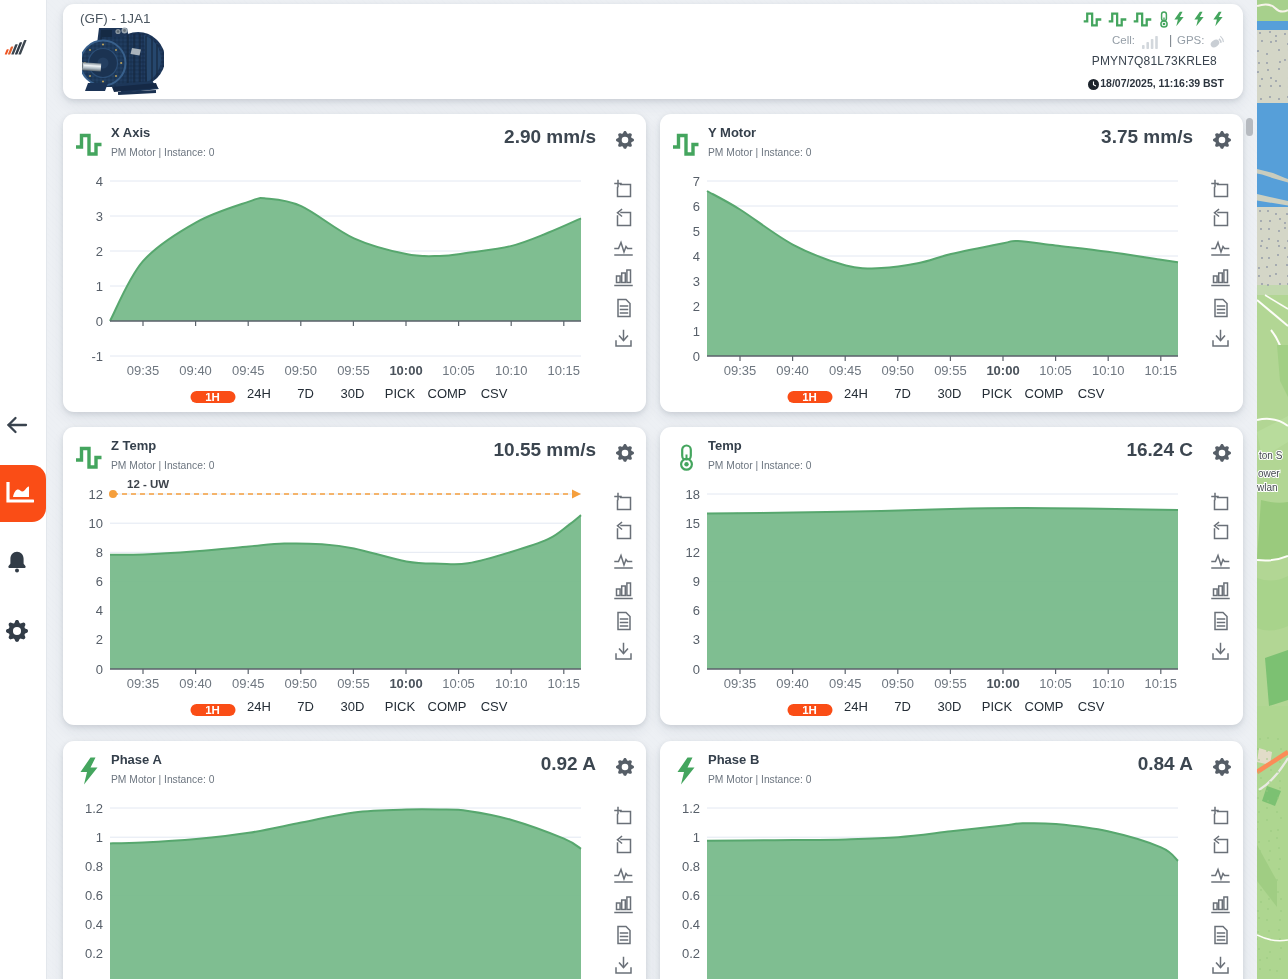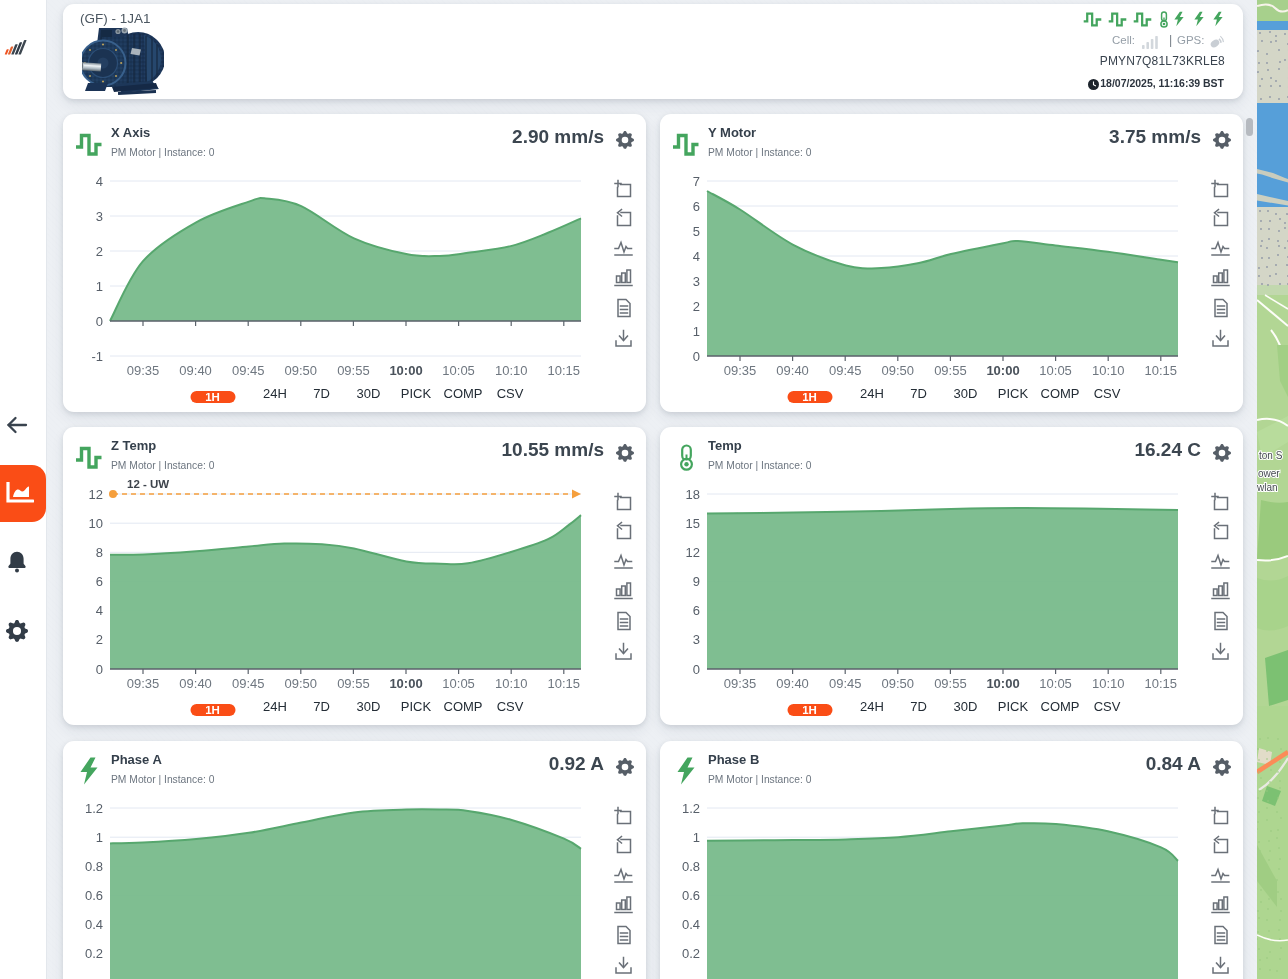--- a/index.html
+++ b/index.html
@@ -5,25 +5,25 @@
 html,body { width:1288px; height:979px; overflow:hidden; }
 body { font-family:"Liberation Sans",sans-serif; background:#edf0f4; position:relative; }
 #bgtex { position:absolute; inset:0;
   background-image:repeating-linear-gradient(45deg, rgba(125,140,165,0.012) 0 1px, transparent 1px 4px); }
 #sidebar { position:absolute; left:0; top:0; width:47px; height:979px; background:#fff;
   border-right:1px solid #e3e7ec; z-index:5; }
 .card { position:absolute; background:#fff; border-radius:11px;
   box-shadow:0 2px 5px rgba(45,60,80,0.13), 0 6px 14px rgba(45,60,80,0.07); z-index:2; }
 .t1 { position:absolute; left:48px; top:11px; font-size:13px; font-weight:bold; color:#343f4b; }
 .t2 { position:absolute; left:48px; top:33px; font-size:10.3px; color:#6d7680; }
-.v1 { position:absolute; right:42px; top:12px; font-size:19px; font-weight:bold; color:#3c4650; }
+.v1 { position:absolute; right:50px; top:12px; font-size:19px; font-weight:bold; color:#3c4650; }
 .plot { position:absolute; left:0; top:0; }
 .pill { position:absolute; top:269px; transform:translateX(-50%); background:#fa4d16; color:#fff;
   font-size:11.5px; font-weight:bold; border-radius:11px; padding:0 0; width:45px; text-align:center;margin-top:8px; }
-.btn { position:absolute; top:272px; transform:translateX(-50%); font-size:13px; color:#242d36;margin-left:16px; }
+.btn { position:absolute; top:272px; transform:translateX(-50%); font-size:13px; color:#242d36; }
 #map { position:absolute; left:1257px; top:0; z-index:4; }
 #thumb { position:absolute; left:1246px; top:118px; width:7px; height:18px; border-radius:3.5px;
   background:#b6bac0; z-index:6; }
 </style></head>
 <body>
 <div id="bgtex"></div>
 <div id="sidebar">
     <svg width="26" height="17" viewBox="0 0 28 20" style="position:absolute;left:3px;top:40px">
       <g transform="skewX(-22)">
         <rect x="7.5" y="11" width="2.6" height="6" rx="0.6" fill="#f05423"></rect>
@@ -157,21 +157,21 @@
         <rect x="13.2" y="0" width="2.6" height="13" rx="0.8"></rect>
       </g>
     </svg>
     <svg width="15" height="15" viewBox="0 0 15 15" style="position:absolute;left:1146px;top:30px">
       <g fill="#c9ced4">
         <ellipse cx="6" cy="9.5" rx="4.6" ry="3.4" transform="rotate(-35 6 9.5)"></ellipse>
         <path d="M9.5,5.5 a5,5 0 0 1 1.8,3.4 l1.6,-0.3 a6.5,6.5 0 0 0 -2.4,-4.4 z"></path>
         <path d="M11,2.6 a8.6,8.6 0 0 1 2.9,5.6 l1.1,-0.2 a9.7,9.7 0 0 0 -3.3,-6.3 z"></path>
       </g>
     </svg>
-<div style="position:absolute;right:18px;top:50px;font-size:12px;letter-spacing:0.2px;color:#39434e">PMYN7Q81L73KRLE8</div>
+<div style="position:absolute;right:26px;top:50px;font-size:12px;letter-spacing:0.2px;color:#39434e">PMYN7Q81L73KRLE8</div>
 <svg width="11" height="11" viewBox="0 0 11 11" style="position:absolute;left:1025px;top:75px">
       <circle cx="5.5" cy="5.5" r="5.5" fill="#1d242c"></circle>
       <path d="M5.5,2.4 v3.3 l2.4,1.2" stroke="#fff" stroke-width="1.1" fill="none"></path>
     </svg>
 <div style="position:absolute;right:19px;top:73px;font-size:10.5px;font-weight:bold;letter-spacing:0px;color:#2c343e">18/07/2025, 11:16:39 BST</div>
 </div>
 <div class="card" style="left:63px;top:114px;width:583px;height:298px">
 <svg width="28" height="27" viewBox="0 0 28 27" style="position:absolute;left:12px;top:17px">
       <path d="M1,16 H6.5 V4.5 H14 V23 H21 V13.5 H26.5" fill="none" stroke="#44a55e" stroke-width="3.4"></path>
     </svg>

